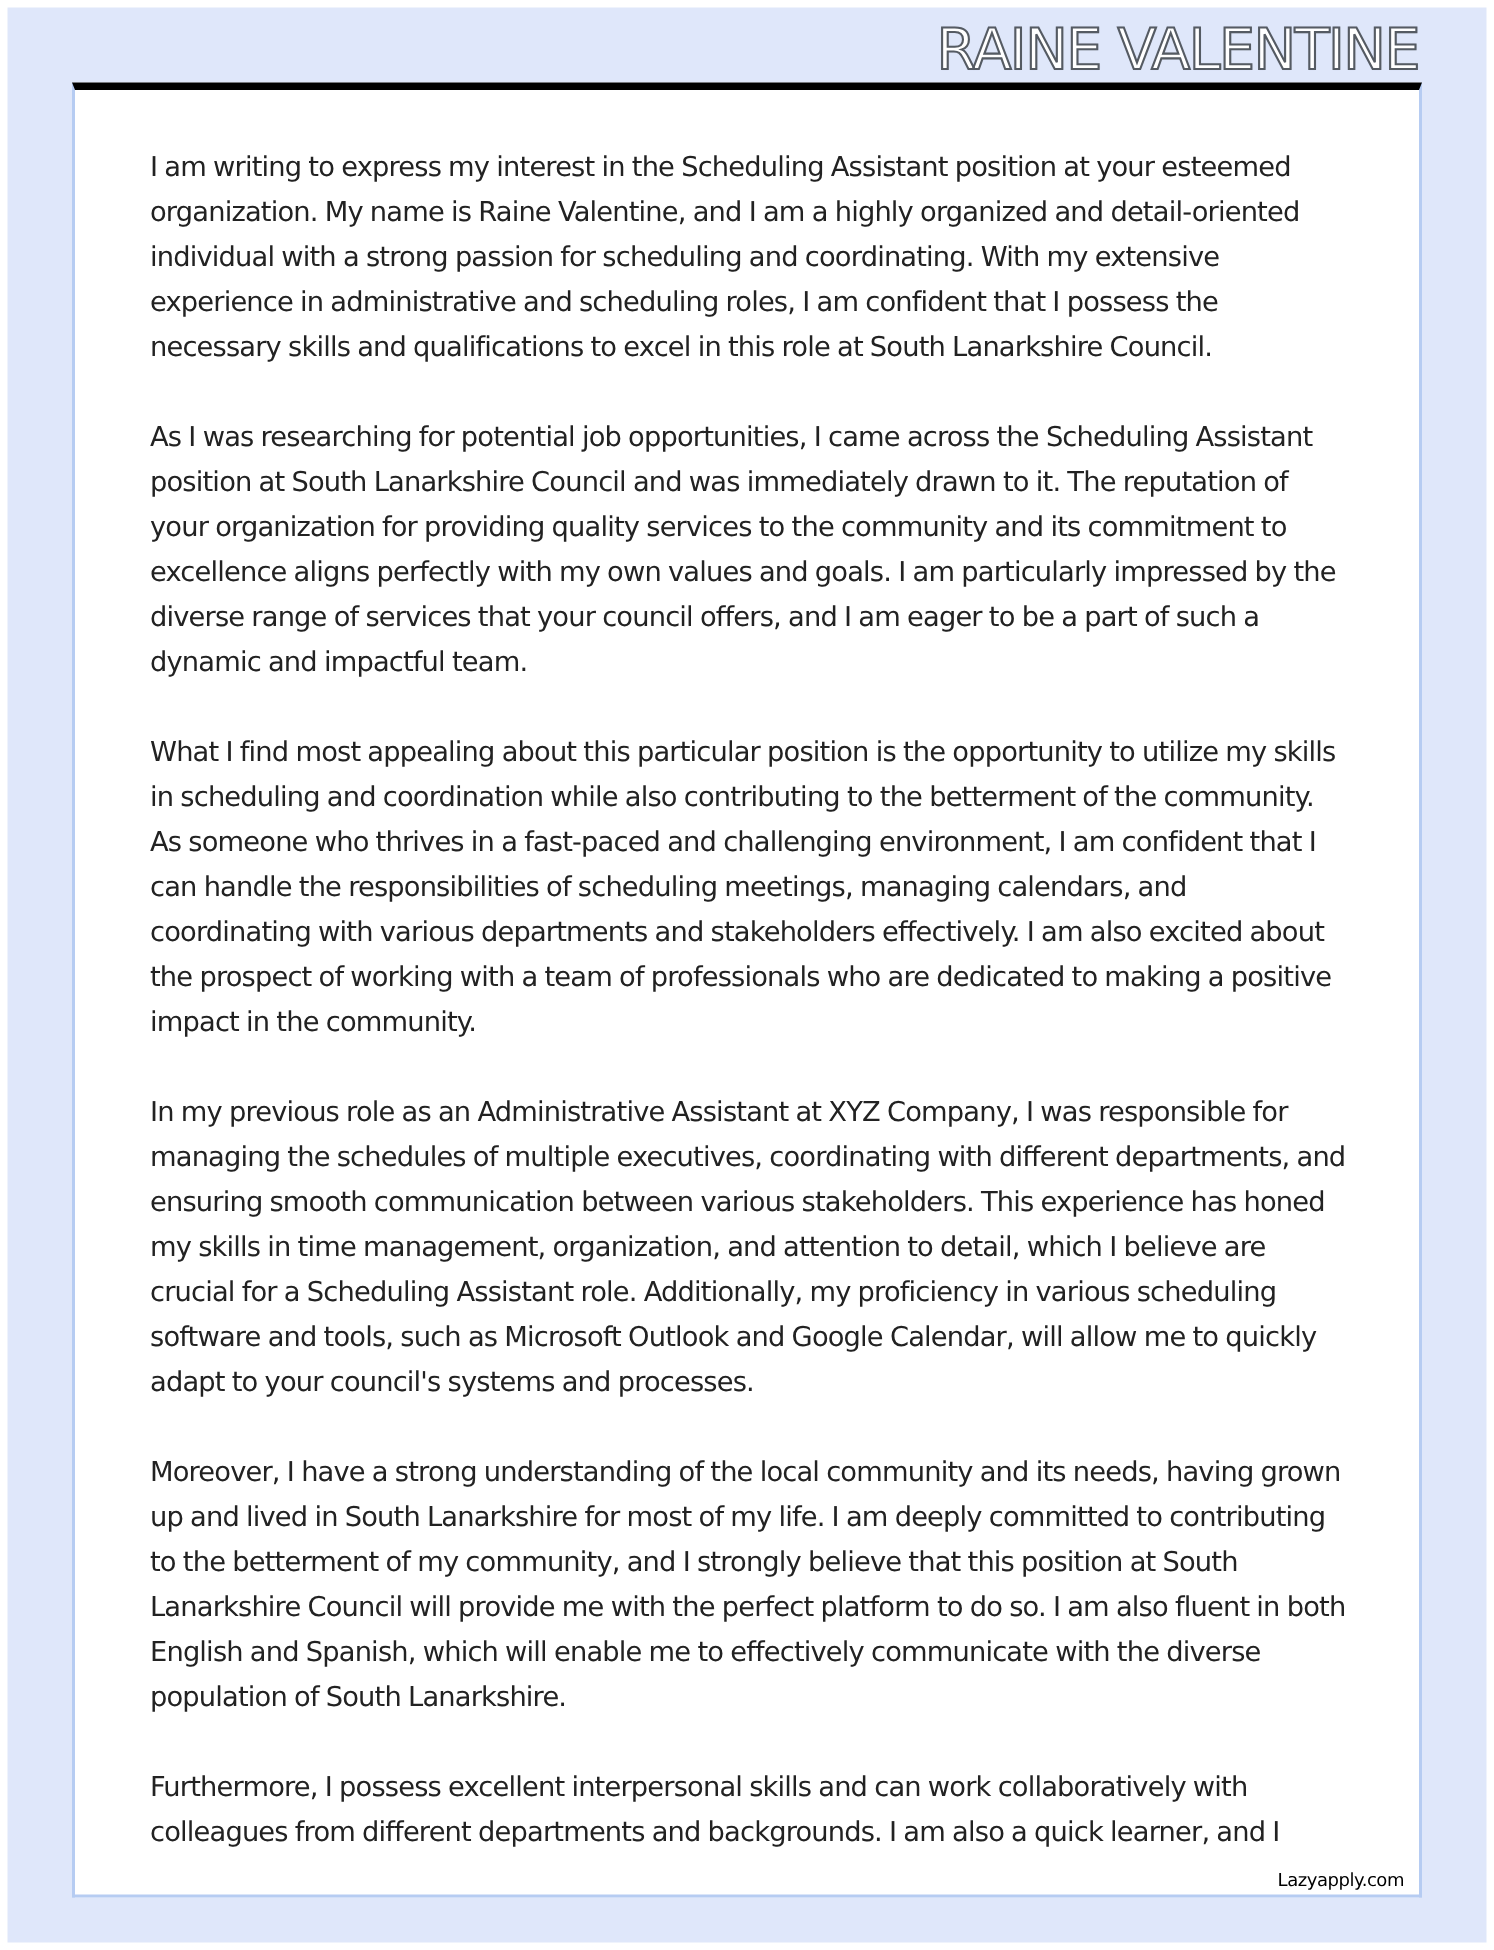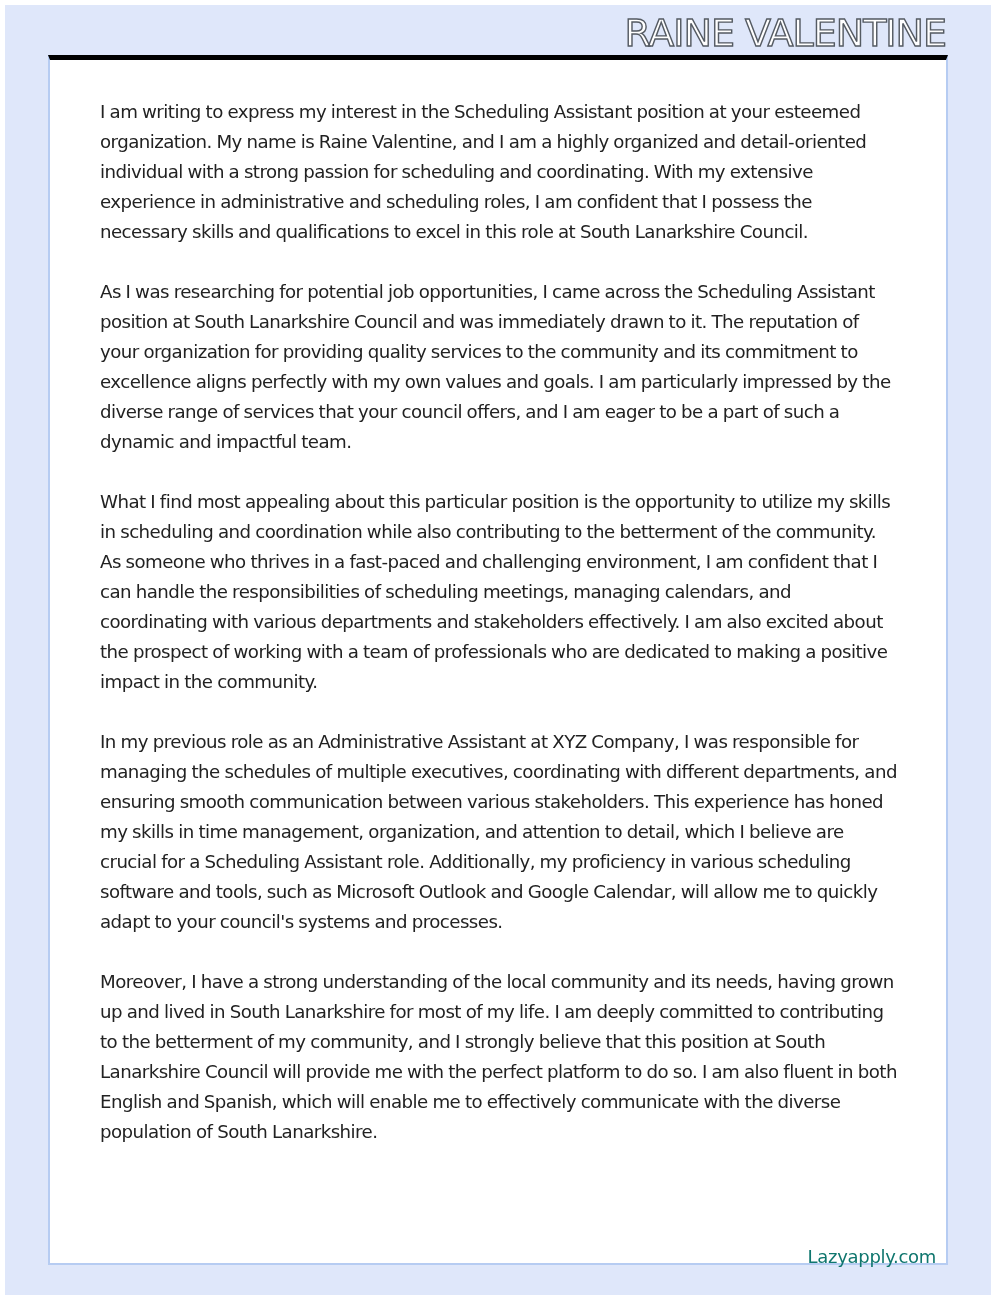--- a/index.html
+++ b/index.html
@@ -35,31 +35,32 @@
     .letter {
       position: absolute; left: 100px; top: 97px; width: 800px;
       font-family: "DejaVu Sans", sans-serif;
       font-size: 18.2px; line-height: 30px; color: #222222;
       letter-spacing: -0.55px; word-spacing: -0.5px;
     }
     .letter p { margin: 0 0 30px 0; }
     .watermark {
       position: absolute; right: 60px; top: 1246px;
       font-family: "DejaVu Sans", sans-serif;
-      font-size: 18px; color: #0f766e; letter-spacing: -0.3px;
+      font-size: 12px; color: #000000; letter-spacing: -0.3px;
     }
   </style>
 </head>
 <body>
 
 <div class="outer"></div>
 <div class="title">RAINE VALENTINE</div>
 <div class="card"></div>
 
 <div class="letter">
   <p>I am writing to express my interest in the Scheduling Assistant position at your esteemed organization. My name is Raine Valentine, and I am a highly organized and detail-oriented individual with a strong passion for scheduling and coordinating. With my extensive experience in administrative and scheduling roles, I am confident that I possess the necessary skills and qualifications to excel in this role at South Lanarkshire Council.</p>
   <p>As I was researching for potential job opportunities, I came across the Scheduling Assistant position at South Lanarkshire Council and was immediately drawn to it. The reputation of your organization for providing quality services to the community and its commitment to excellence aligns perfectly with my own values and goals. I am particularly impressed by the diverse range of services that your council offers, and I am eager to be a part of such a dynamic and impactful team.</p>
   <p>What I find most appealing about this particular position is the opportunity to utilize my skills in scheduling and coordination while also contributing to the betterment of the community. As someone who thrives in a fast-paced and challenging environment, I am confident that I can handle the responsibilities of scheduling meetings, managing calendars, and coordinating with various departments and stakeholders effectively. I am also excited about the prospect of working with a team of professionals who are dedicated to making a positive impact in the community.</p>
   <p>In my previous role as an Administrative Assistant at XYZ Company, I was responsible for managing the schedules of multiple executives, coordinating with different departments, and ensuring smooth communication between various stakeholders. This experience has honed my skills in time management, organization, and attention to detail, which I believe are crucial for a Scheduling Assistant role. Additionally, my proficiency in various scheduling software and tools, such as Microsoft Outlook and Google Calendar, will allow me to quickly adapt to your council's systems and processes.</p>
   <p>Moreover, I have a strong understanding of the local community and its needs, having grown up and lived in South Lanarkshire for most of my life. I am deeply committed to contributing to the betterment of my community, and I strongly believe that this position at South Lanarkshire Council will provide me with the perfect platform to do so. I am also fluent in both English and Spanish, which will enable me to effectively communicate with the diverse population of South Lanarkshire.</p>
+  <p>Furthermore, I possess excellent interpersonal skills and can work collaboratively with colleagues from different departments and backgrounds. I am also a quick learner, and I</p>
 </div>
 
 <div class="watermark">Lazyapply.com</div>
 
 </body></html>

